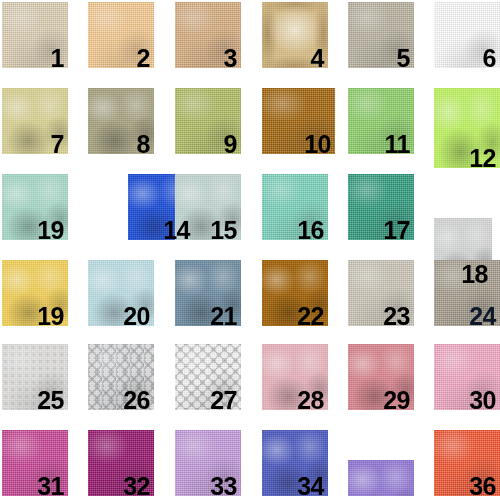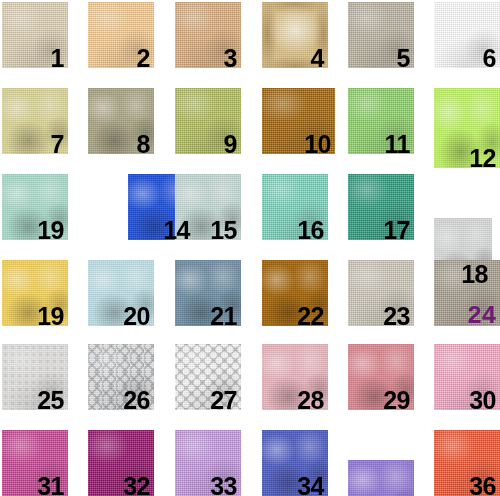--- a/index.html
+++ b/index.html
@@ -240,21 +240,21 @@
     <div class="swatch tex-linen" style="left: 348px; top: 260px; width: 66px; height: 66px; background: rgb(205, 199, 185);">
       <div class="swatch-texture"></div>
       <div class="mottle"></div>
       <div class="grain"></div>
       <div class="swatch-number" style="color: rgb(0, 0, 0);">23</div>
     </div>
     <div class="swatch tex-linen" style="left: 434px; top: 260px; width: 66px; height: 66px; background: rgb(167, 158, 142);">
       <div class="swatch-texture"></div>
       <div class="mottle"></div>
       <div class="grain"></div>
-      <div class="swatch-number" style="color: #701a75; font-family: Liberation Mono, monospace;">24</div>
+      <div class="swatch-number" style="color: #0f172a;">24</div>
     </div>
     <div class="swatch tex-eyelet" style="left: 2px; top: 344px; width: 66px; height: 66px; background: rgb(227, 226, 224);">
       <div class="swatch-texture"></div>
       <div class="mottle"></div>
       <div class="grain"></div>
       <div class="swatch-number" style="color: rgb(0, 0, 0);">25</div>
     </div>
     <div class="swatch tex-chevron" style="left: 88px; top: 344px; width: 66px; height: 66px; background: rgb(224, 224, 224);">
       <div class="swatch-texture"></div>
       <div class="mottle"></div>

